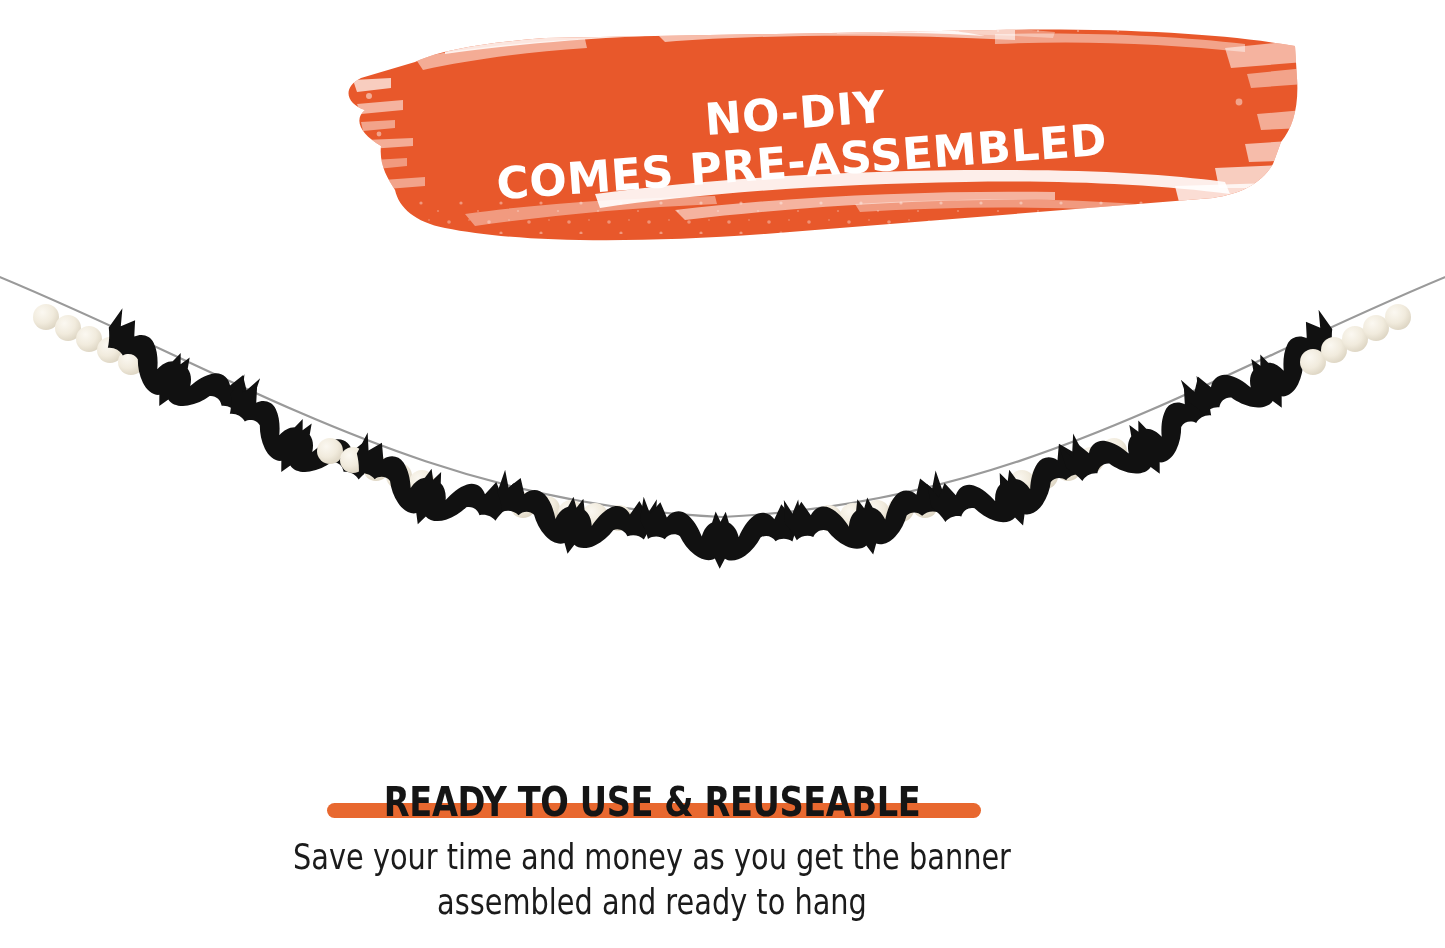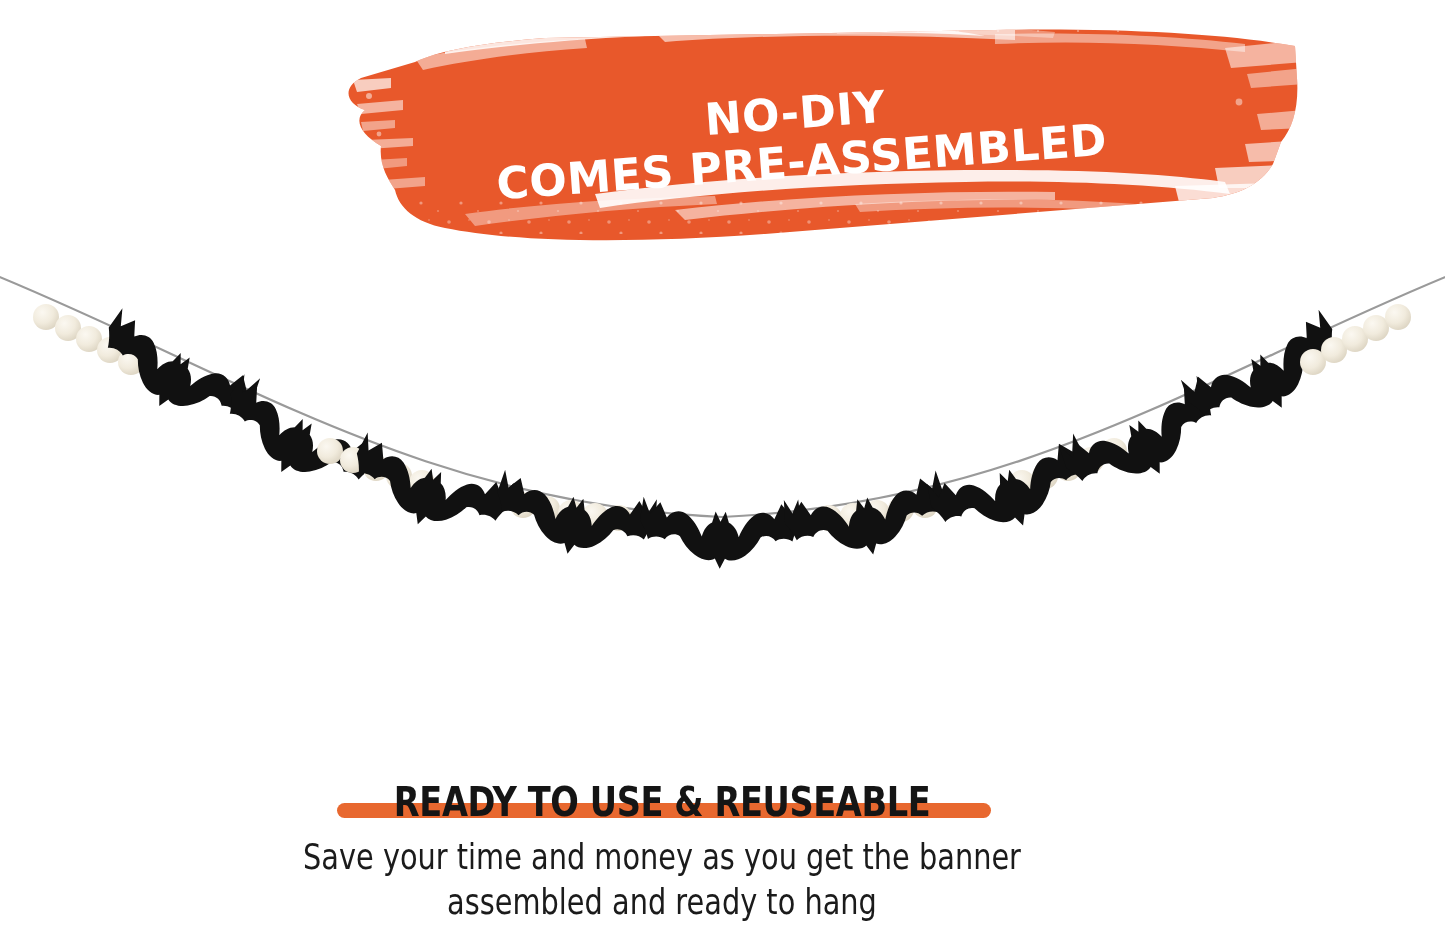--- a/index.html
+++ b/index.html
@@ -76,21 +76,21 @@
   }
   #garland svg {
     display: block;
     width: 1445px;
     height: 360px;
   }
 
   
   #bottom-block {
     position: absolute;
-    left: 18px;
+    left: 8px;
     top: 780px;
     width: 1288px;
     text-align: center;
   }
   #headline-wrap {
     position: relative;
     display: inline-block;
     padding: 0 4px;
   }
   #headline-underline {

